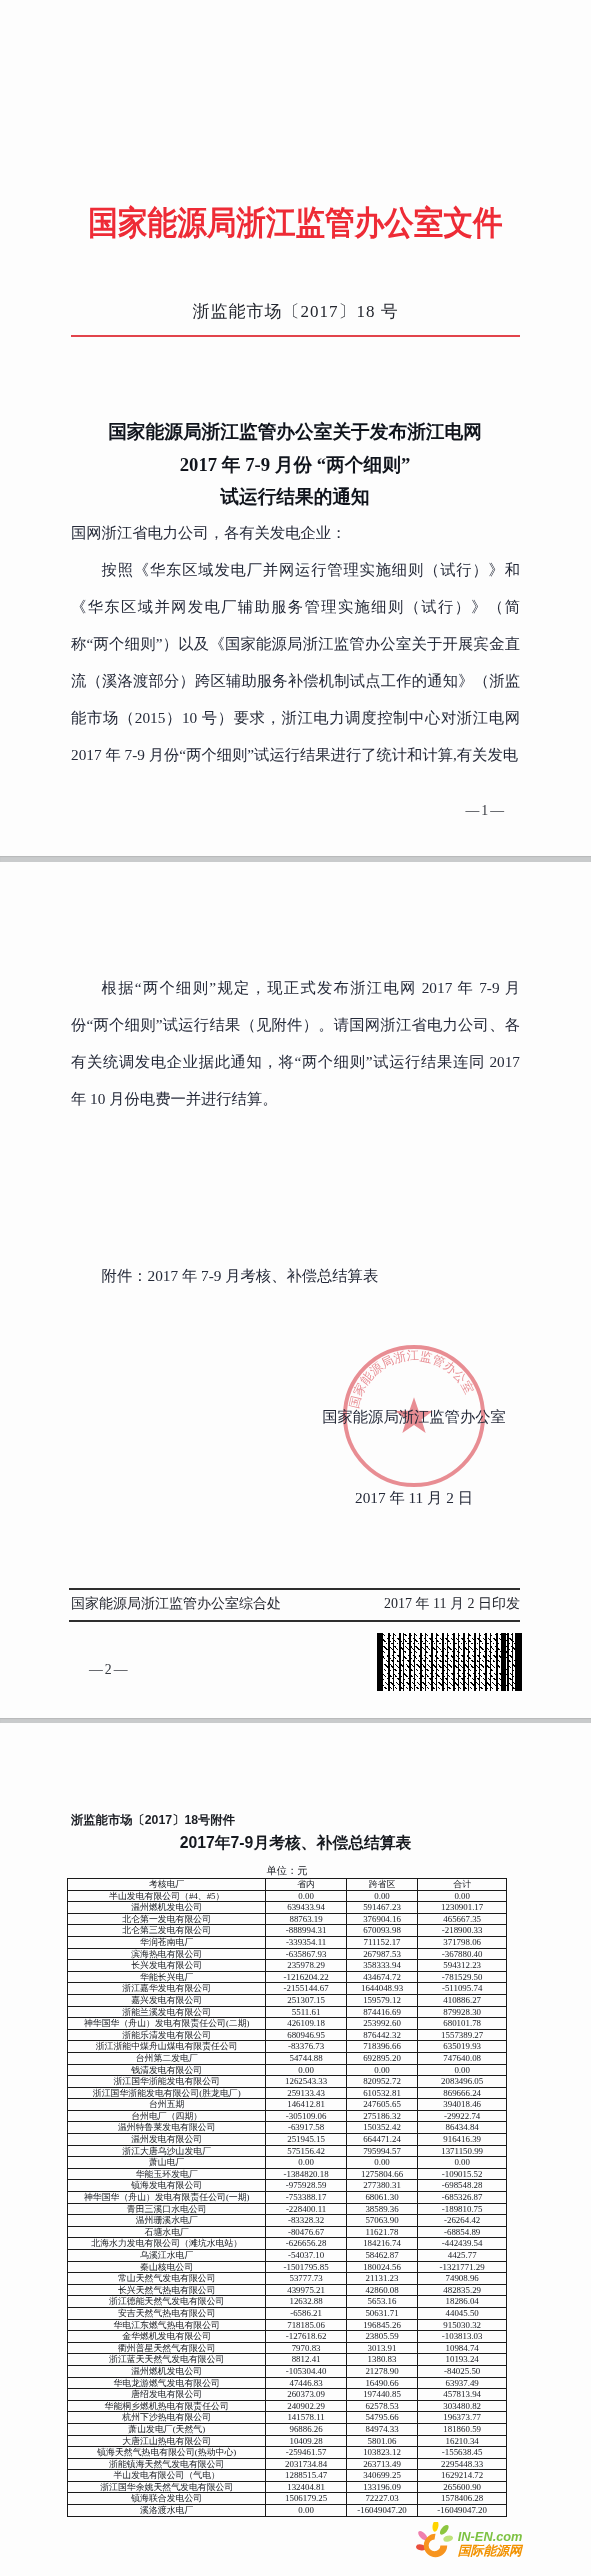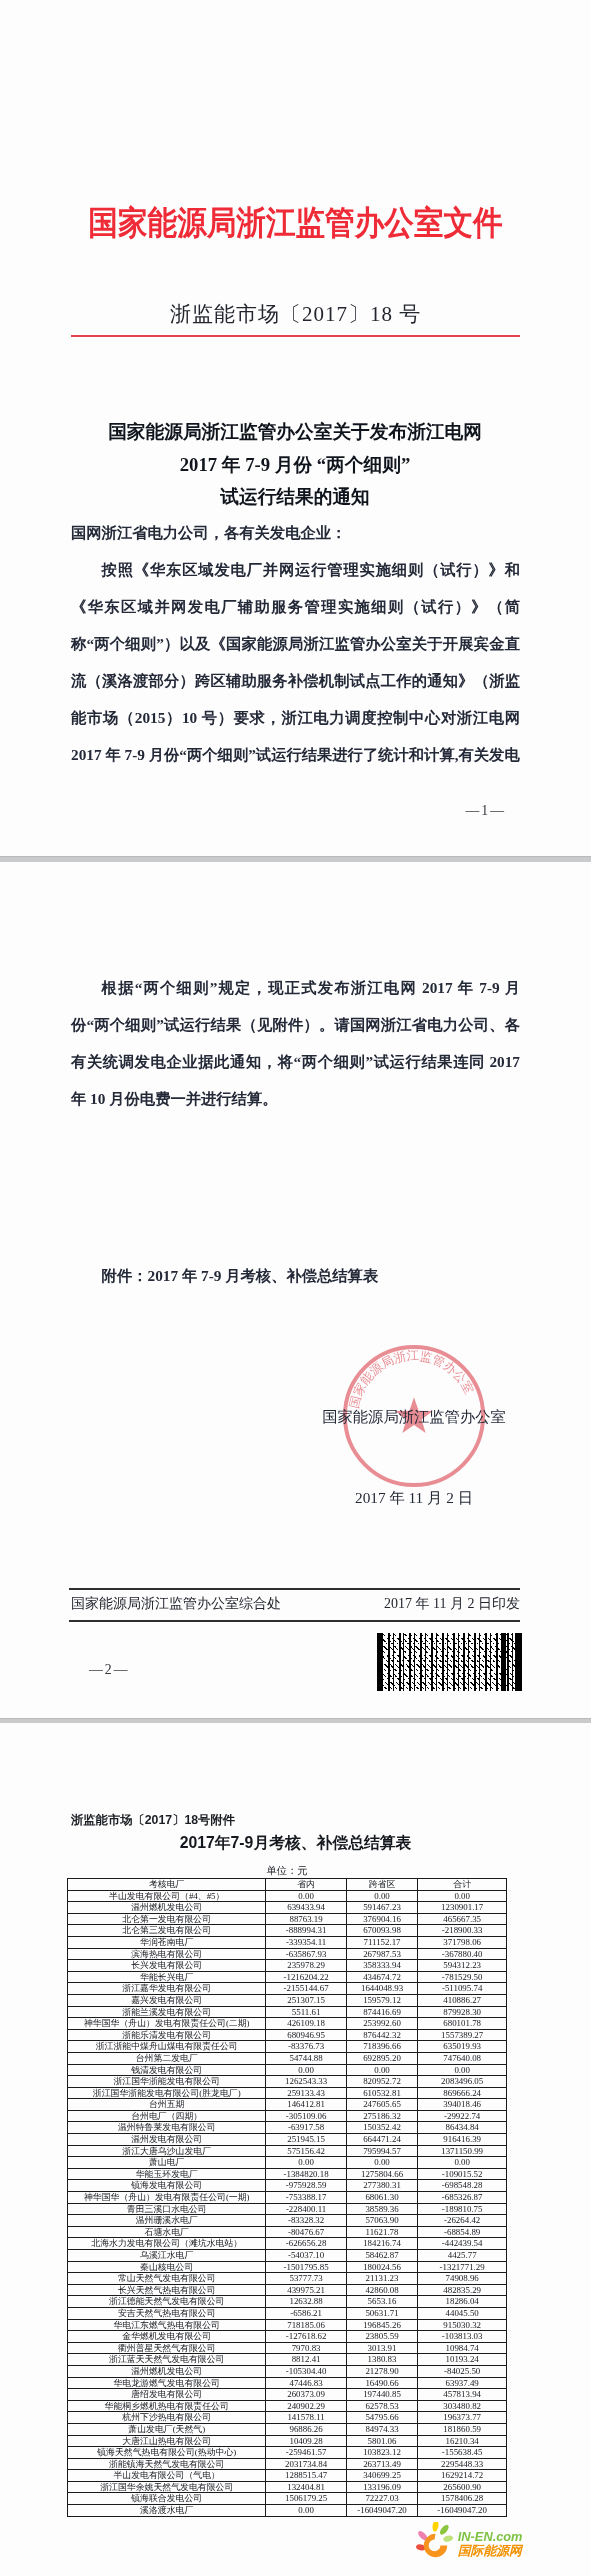--- a/index.html
+++ b/index.html
@@ -2,25 +2,25 @@
 <html><head>
 <meta charset="utf-8">
 <style>
   html,body{margin:0;padding:0;background:#ffffff;}
   .doc{position:relative;width:591px;height:2576px;background:#fdfdfd;overflow:hidden;
        font-family:"Liberation Serif","DejaVu Serif",serif;color:#23262e;}
   .abs{position:absolute;}
   
   .red-header{top:203px;left:0;width:591px;text-align:center;font-size:29.6px;font-weight:bold;
               color:#ee2b36;transform:scaleY(1.12);letter-spacing:0px;}
-  .doc-number{top:300px;left:0;width:591px;text-align:center;font-size:21px;letter-spacing:1px;}
+  .doc-number{top:300px;left:0;width:591px;text-align:center;font-size:17px;letter-spacing:1px;}
   .red-rule{top:335px;left:71px;width:449px;height:2px;background:#e2444c;}
   .doc-title{top:404px;left:39px;width:512px;text-align:center;font-size:18.7px;font-weight:bold;
              line-height:32.5px;color:#10141c;margin-top:12px;}
-  .bodytext{left:71px;width:449px;font-size:15.3px;line-height:37px;text-align:justify;color:#242938;font-weight:bold;}
+  .bodytext{left:71px;width:449px;font-size:15.3px;line-height:37px;text-align:justify;color:#242938;}
   .bodytext p{margin:0;}
   .indent{text-indent:2em;}
   .pagenum{font-size:13.8px;letter-spacing:2px;color:#33363d;}
   .divider{left:0;width:591px;background:#c9cbcc;box-shadow:0 1px 1px #b7b9ba inset;}
   
   .sig{left:296px;width:236px;text-align:center;font-size:15.3px;color:#242938;}
   .stamp{top:1342px;left:340px;width:148px;height:148px;opacity:.55;}
   .rule{left:69px;width:451px;height:2px;background:#2e2e2e;}
   .footer-row{top:1595px;left:71px;width:449px;display:flex;justify-content:space-between;
               font-size:14px;color:#23262e;}

